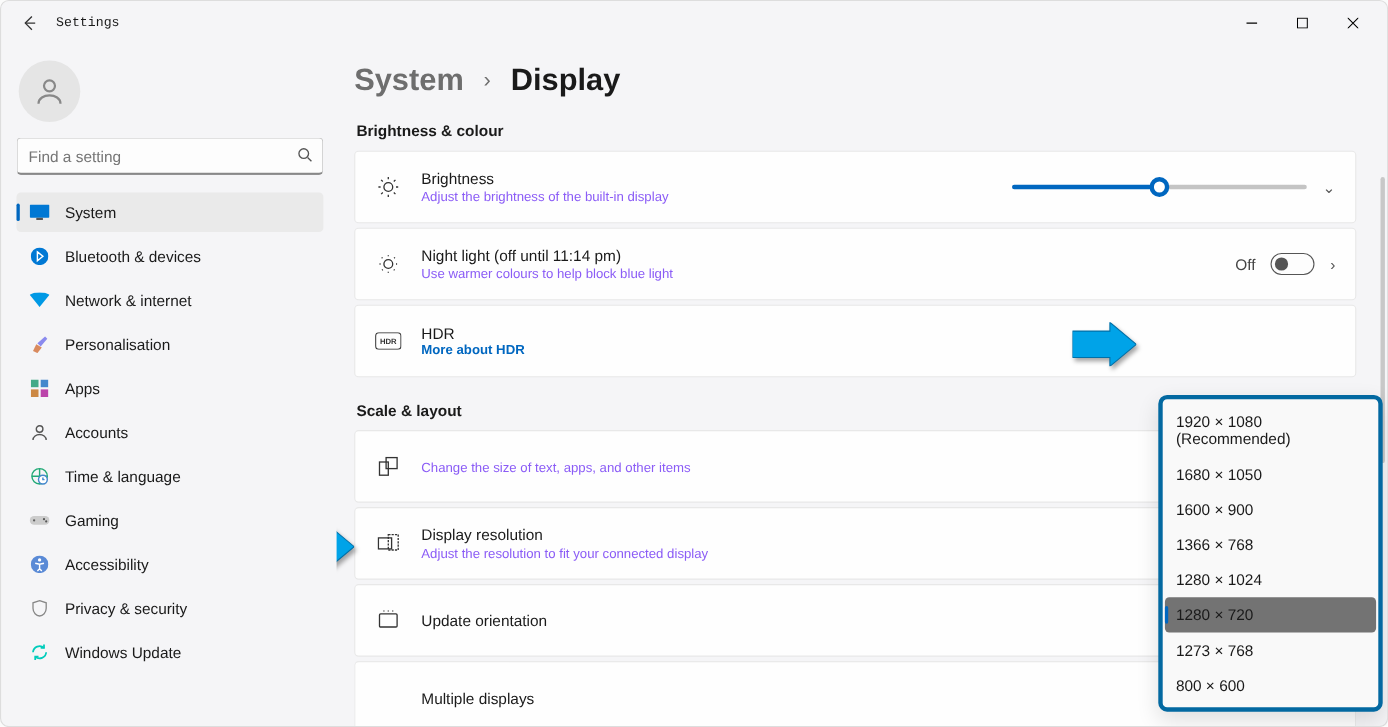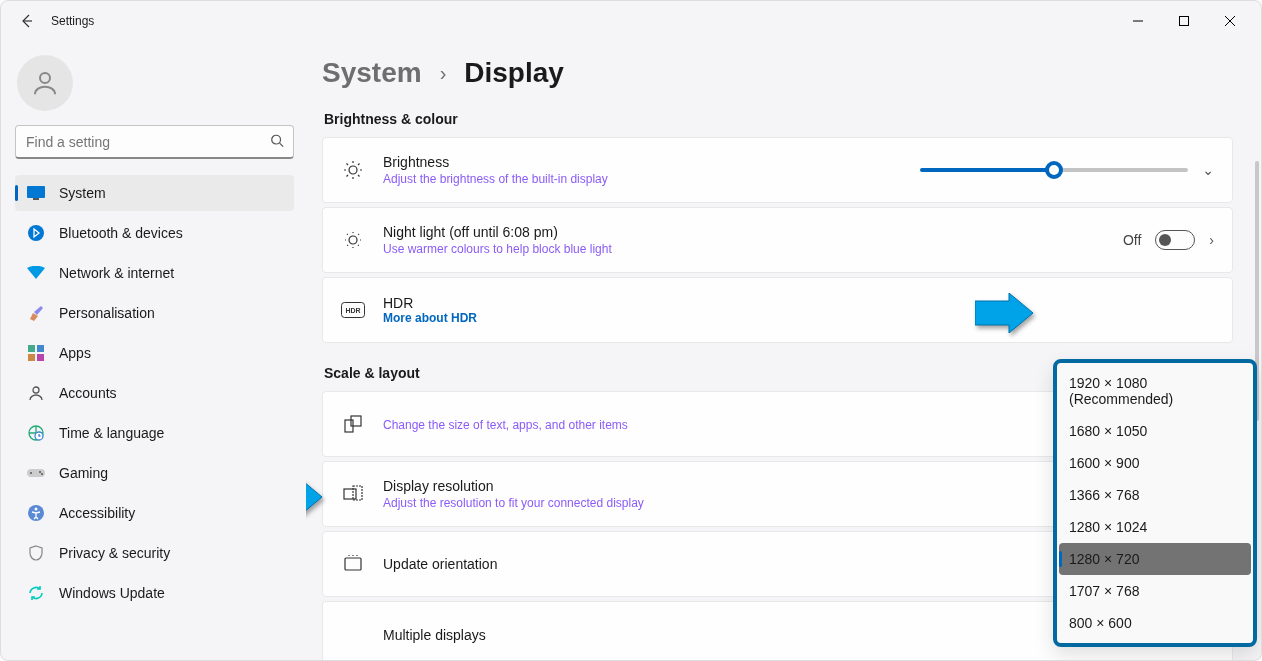--- a/index.html
+++ b/index.html
@@ -28,20 +28,21 @@
 }
 .back-btn {
   width: 36px; height: 36px;
   display: flex; align-items: center; justify-content: center;
   border-radius: 4px;
   cursor: pointer;
 }
 .title {
   font-size: 12px;
   margin-left: 6px;
+  font-family: Liberation Mono, monospace;
 }
 .window-controls {
   margin-left: auto;
   display: flex;
 }
 .window-controls .btn {
   width: 46px; height: 30px;
   display: flex; align-items: center; justify-content: center;
   cursor: pointer;
 }
@@ -422,21 +423,21 @@
           </div>
         </div>
         <div class="card">
           <div class="card-icon">
               <svg width="20" height="20" viewBox="0 0 20 20" fill="none" stroke="#333" stroke-width="1.2">
                 <circle cx="10" cy="10" r="4"></circle>
                 <path d="M10 2v1M10 17v1M2 10h1M17 10h1M4 4l1 1M15 15l1 1M16 4l-1 1M5 15l-1 1" stroke-dasharray="1 1"></path>
               </svg>
             </div>
           <div class="txt">
-            <div class="title-line">Night light (off until 6:08 pm)</div>
+            <div class="title-line">Night light (off until 11:14 pm)</div>
             <div class="sub-line">Use warmer colours to help block blue light</div>
           </div>
           <div class="right">
             <span>Off</span>
             <div class="toggle"></div>
             <span class="chev">›</span>
           </div>
         </div>
         <div class="card">
           <div class="card-icon">
@@ -502,21 +503,21 @@
         </div>
       </div>
 
       <div class="dropdown" id="dd">
           <div class="dd-item">1920 × 1080 (Recommended)</div>
           <div class="dd-item">1680 × 1050</div>
           <div class="dd-item">1600 × 900</div>
           <div class="dd-item">1366 × 768</div>
           <div class="dd-item">1280 × 1024</div>
           <div class="dd-item sel">1280 × 720</div>
-          <div class="dd-item">1707 × 768</div>
+          <div class="dd-item">1273 × 768</div>
           <div class="dd-item">800 × 600</div>
         </div>
 
       <div class="scrollbar-track"></div>
 
       <svg class="arrow" style="left:-42px;top:436px" width="58" height="40" viewBox="0 0 58 40">
           <path d="M0 8h34v-8l24 20-24 20v-8H0z" fill="#00a3e8" stroke="#0070a8" stroke-width="1"></path>
         </svg>
       <svg class="arrow" style="left:669px;top:252px" width="58" height="40" viewBox="0 0 58 40">
           <path d="M0 8h34v-8l24 20-24 20v-8H0z" fill="#00a3e8" stroke="#0070a8" stroke-width="1"></path>

